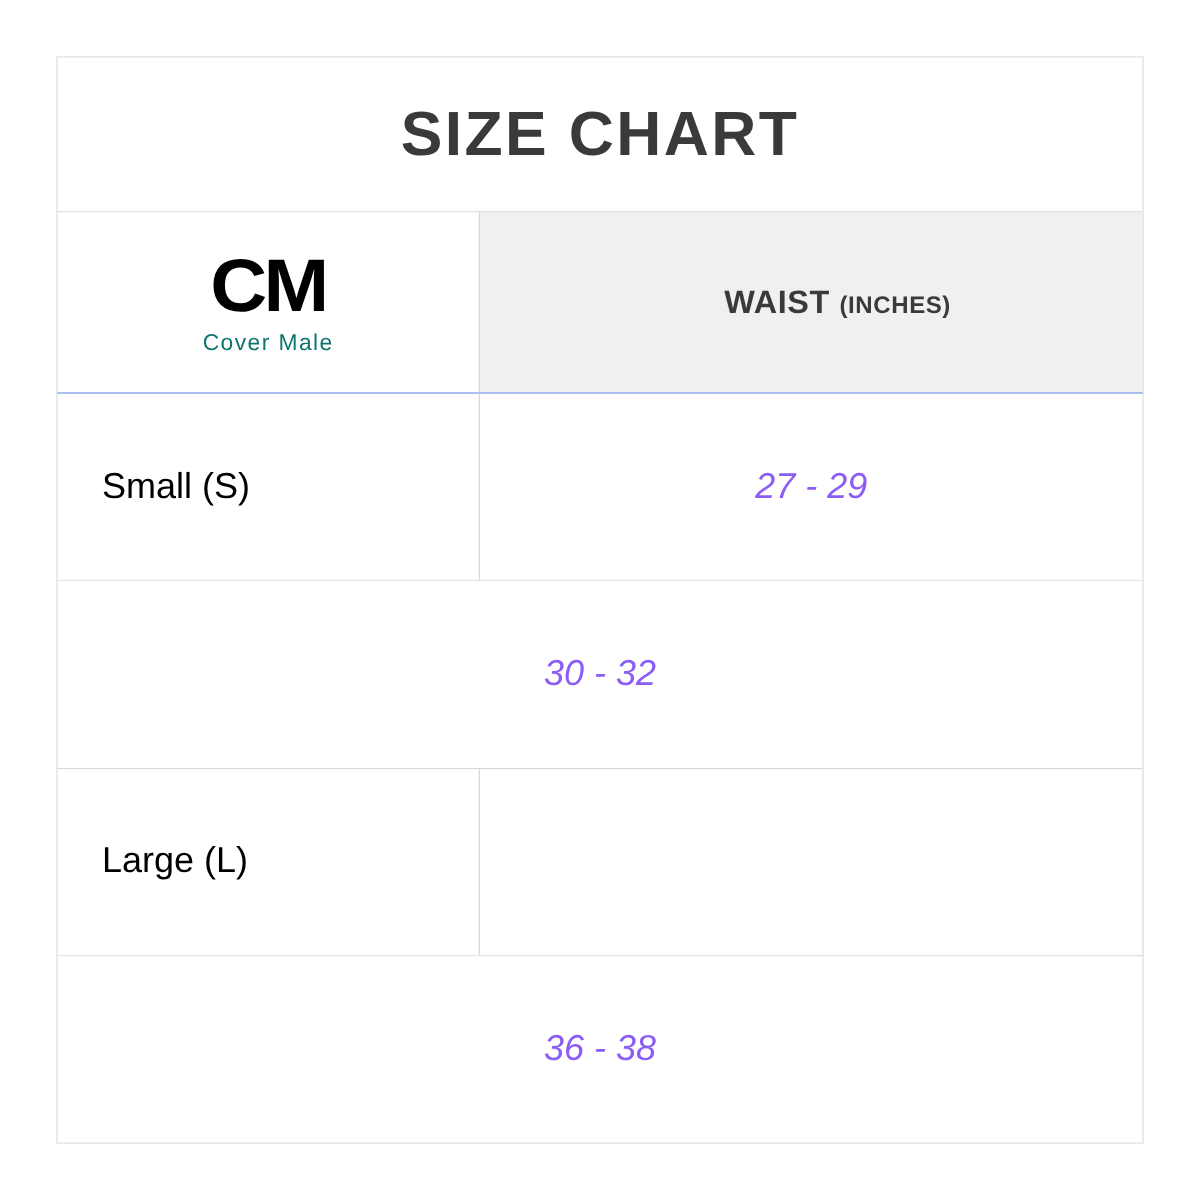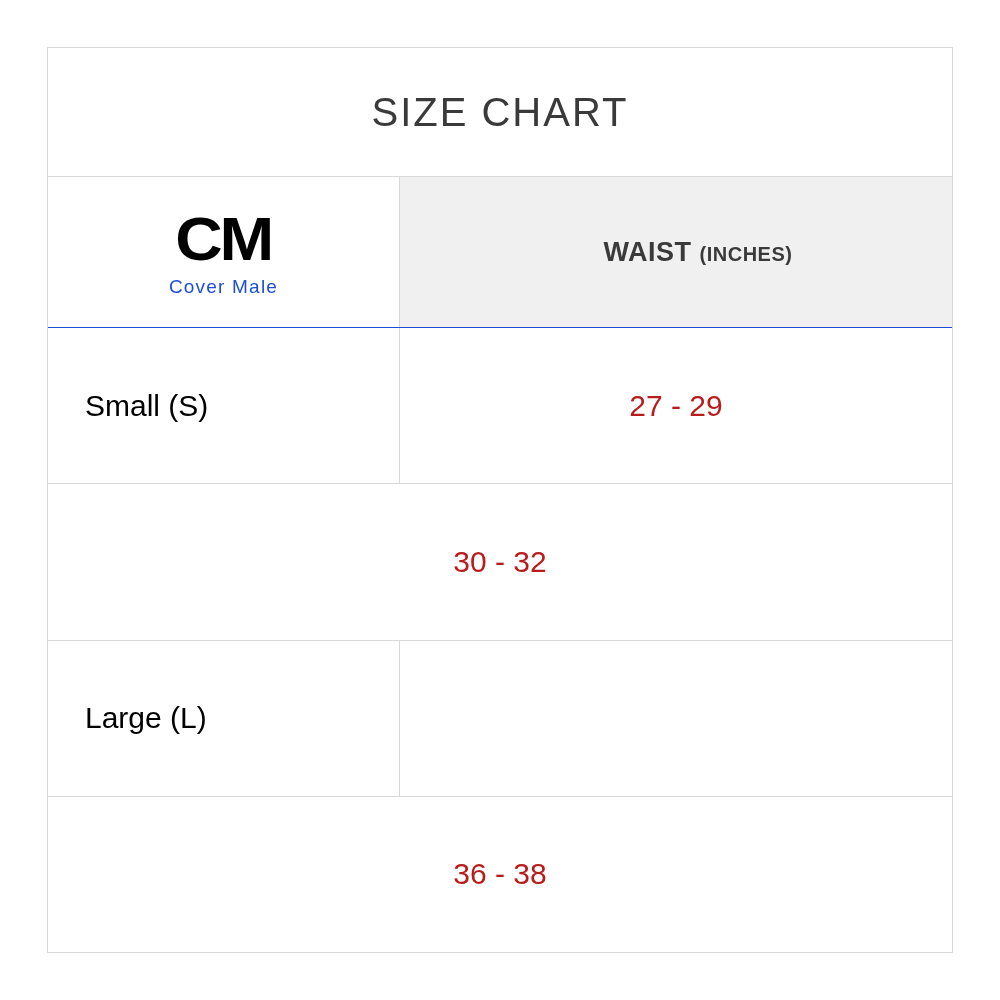--- a/index.html
+++ b/index.html
@@ -37,22 +37,22 @@
     height: 128px;
     flex: 0 0 128px;
     border-bottom: 1px solid #d8d8d8;
     display: flex;
     align-items: center;
     justify-content: center;
     background: #ffffff;
   }
 
   .title-text {
-    font-size: 40px;
-    font-weight: normal;
+    font-size: 52px;
+    font-weight: bold;
     letter-spacing: 2px;
     color: #3a3a3a;
     font-family: "Liberation Sans", sans-serif;
   }
 
   
   .header-row {
     height: 150px;
     flex: 0 0 150px;
     display: flex;
@@ -112,21 +112,21 @@
     font-size: 62px;
     font-weight: bold;
     color: #000000;
     letter-spacing: -3px;
     font-family: "Liberation Sans", sans-serif;
     transform: scaleX(1.06);
   }
   .logo-word {
     margin-top: 7px;
     font-size: 19px;
-    color: #1d4ed8;
+    color: #0f766e;
     letter-spacing: 1.2px;
     font-family: "Liberation Sans", sans-serif;
   }
 
   
   .data-row {
     flex: 1 1 0;
     display: flex;
     border-bottom: 1px solid #d8d8d8;
   }
@@ -135,21 +135,22 @@
   }
 
   .size-label {
     font-size: 30px;
     color: #000000;
     padding-left: 37px;
   }
 
   .size-value {
     font-size: 30px;
-    color: #b91c1c;
+    color: #8b5cf6;
+    font-style: italic;
   }
 </style>
 </head>
 <body>
 
 <div class="page">
   <div class="chart">
 
     <div class="title-row">
       <div class="title-text">SIZE CHART</div>

